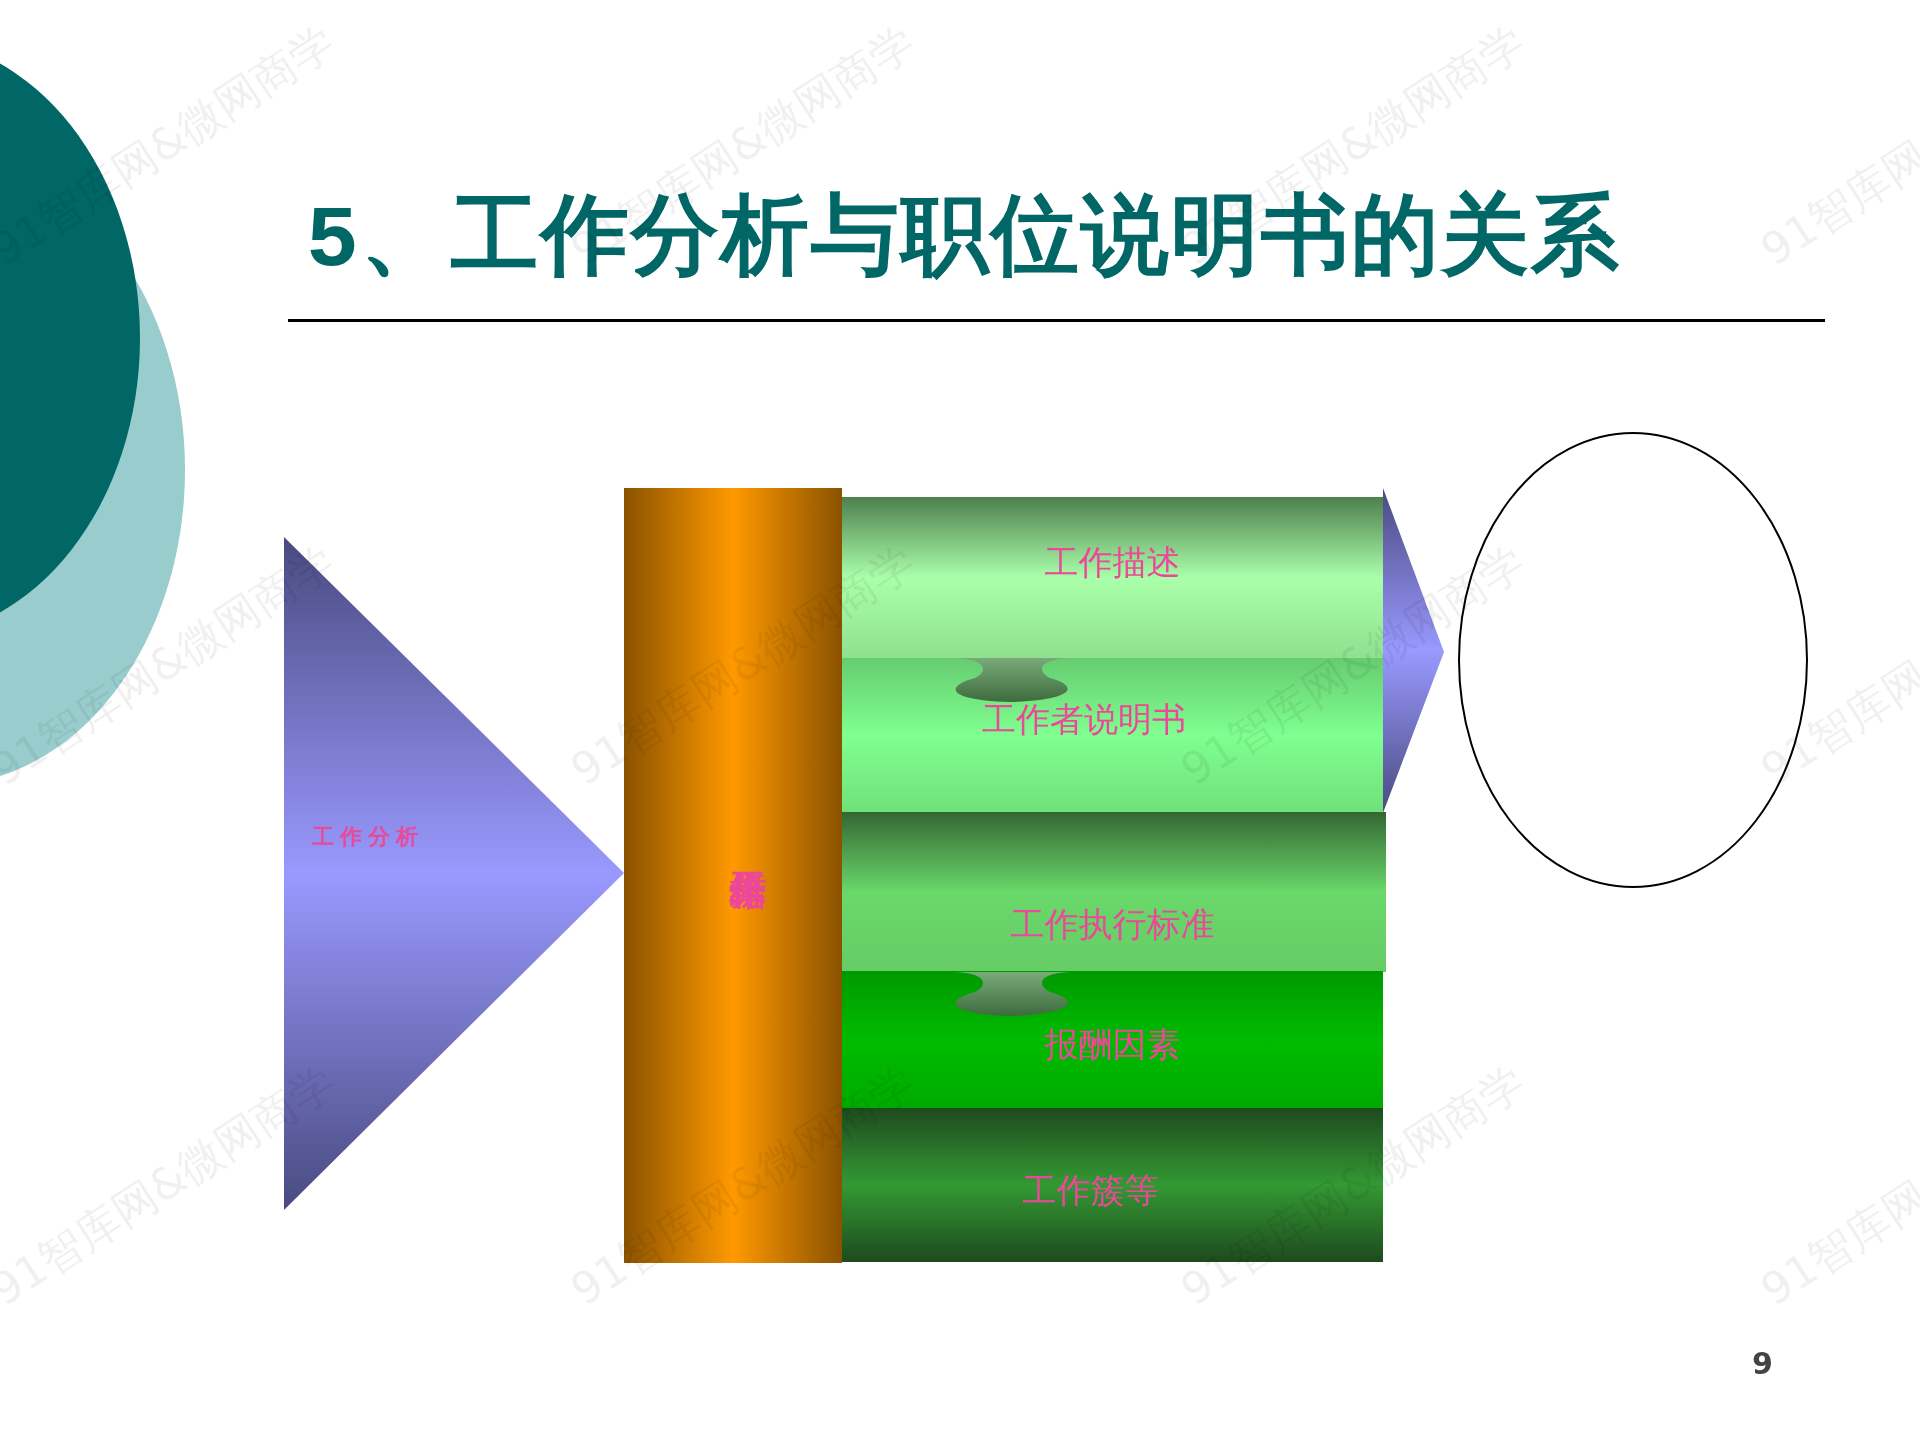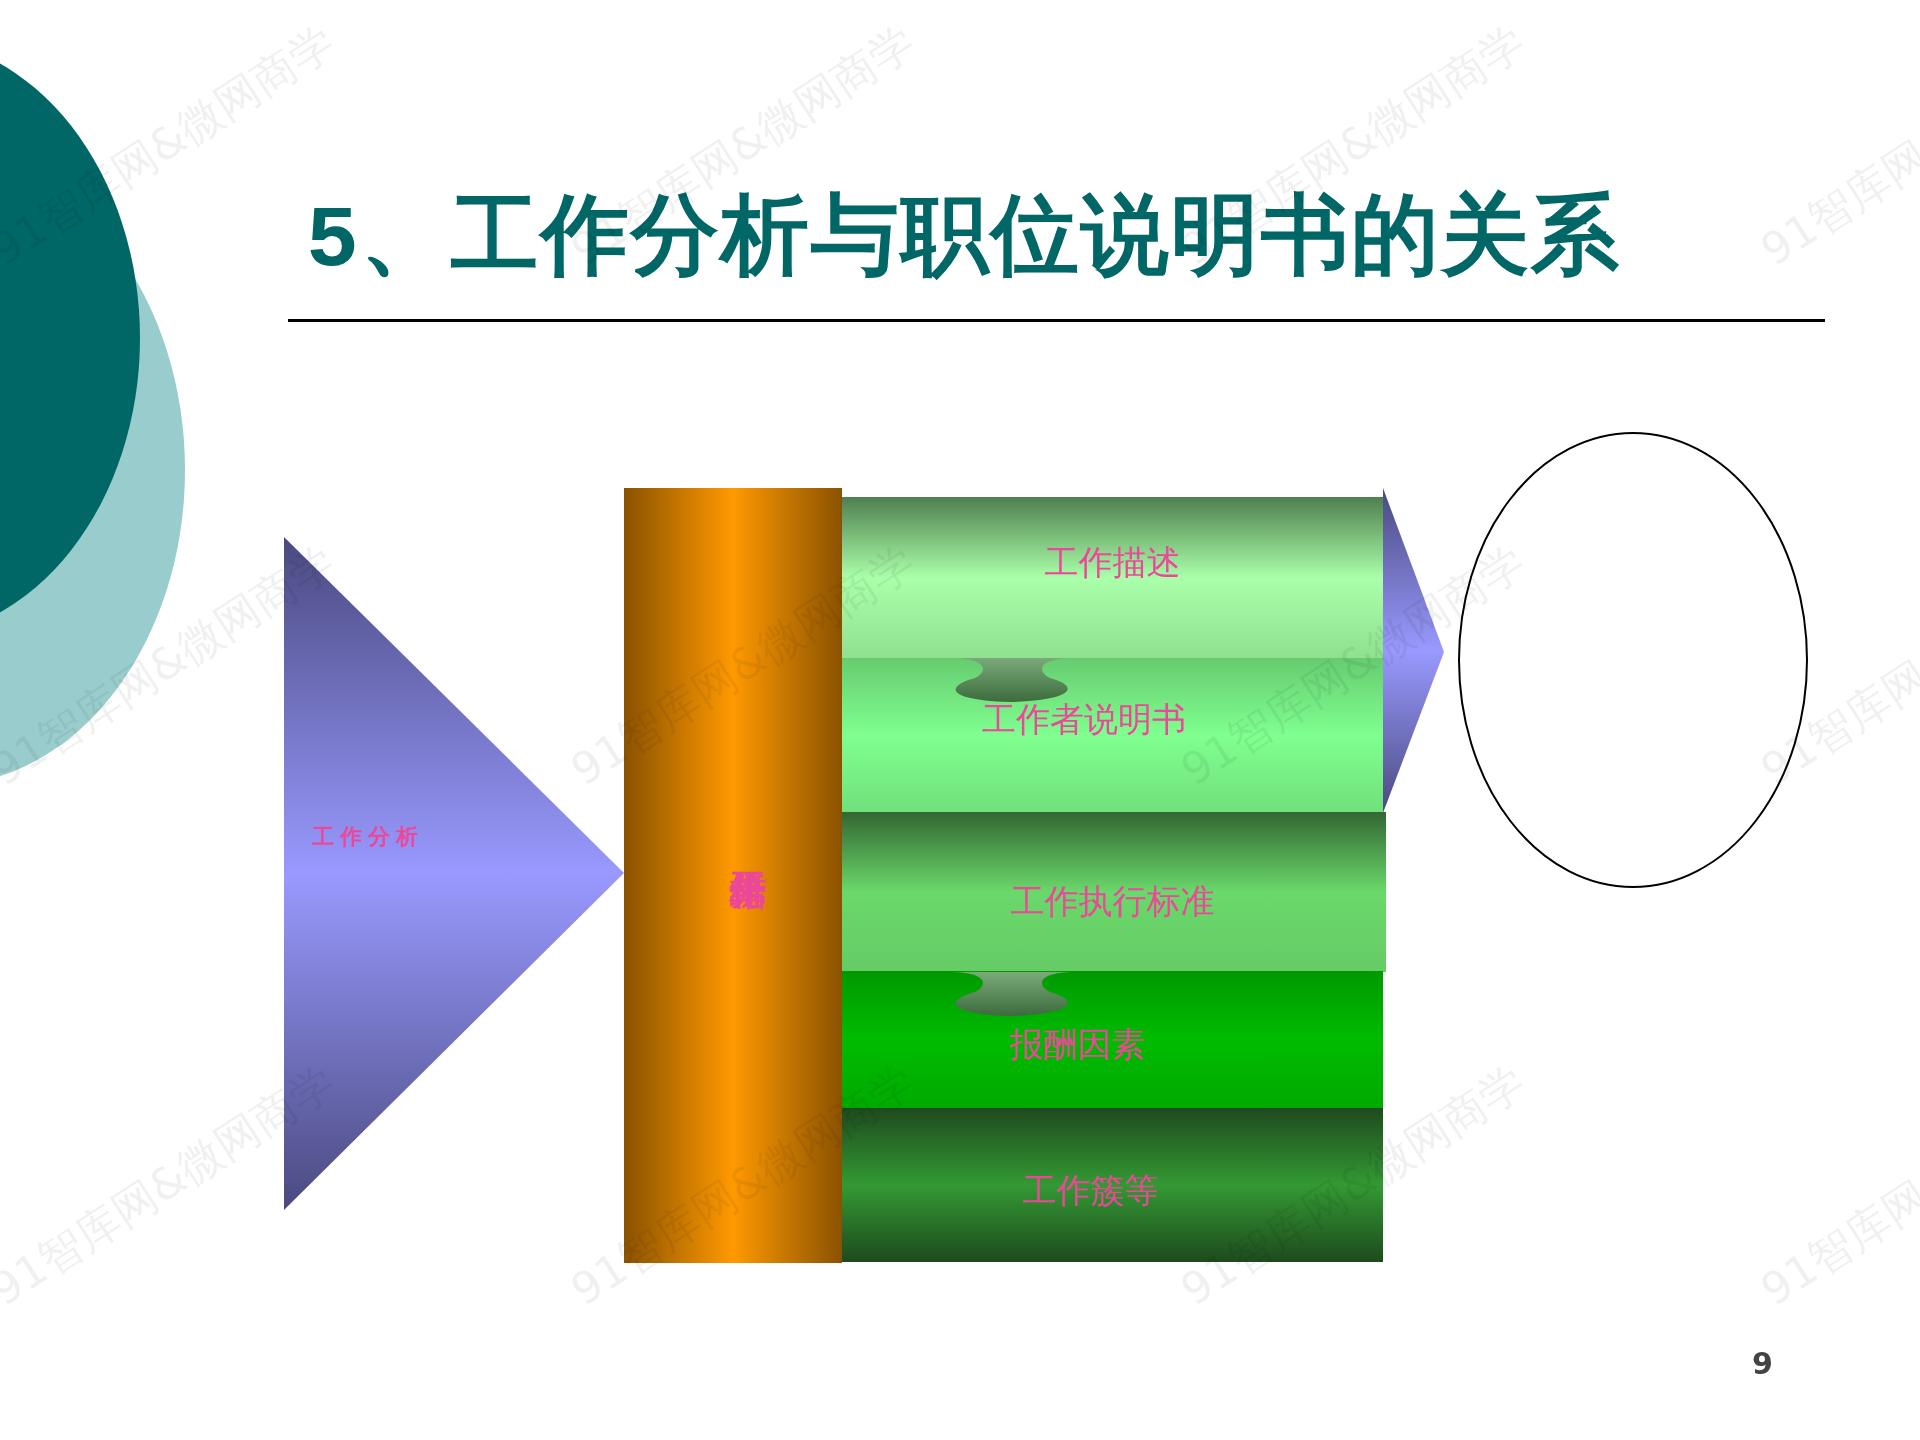--- a/index.html
+++ b/index.html
@@ -84,22 +84,22 @@
 
   <ellipse cx="1633" cy="660" rx="174" ry="227" fill="#ffffff" stroke="#000" stroke-width="2"></ellipse>
 </svg>
 
 <div class="abs lbl" style="left:312px; top:822px; font-size:22px; font-weight:bold; letter-spacing:6px;">工作分析</div>
 
 <div class="abs lbl vert" style="left:722px; top:842px;">工作分析结果</div>
 
 <div class="abs lbl" style="left:842px; width:541px; top:540px;">工作描述</div>
 <div class="abs lbl" style="left:842px; width:484px; top:697px;">工作者说明书</div>
-<div class="abs lbl" style="left:842px; width:541px; top:879px;">工作执行标准</div>
-<div class="abs lbl" style="left:848px; width:459px; top:1022px;">报酬因素</div>
+<div class="abs lbl" style="left:842px; width:541px; top:902px;">工作执行标准</div>
+<div class="abs lbl" style="left:883px; width:459px; top:1022px;">报酬因素</div>
 <div class="abs lbl" style="left:820px; width:541px; top:1168px;">工作簇等</div>
 
 <div class="abs pagenum">9</div>
 
 <div class="abs wm" style="left:-20px; top:230px;">91智库网&amp;微网商学</div>
 <div class="abs wm" style="left:560px; top:230px;">91智库网&amp;微网商学</div>
 <div class="abs wm" style="left:1170px; top:230px;">91智库网&amp;微网商学</div>
 <div class="abs wm" style="left:1750px; top:230px;">91智库网&amp;微网商学</div>
 <div class="abs wm" style="left:-20px; top:750px;">91智库网&amp;微网商学</div>
 <div class="abs wm" style="left:560px; top:750px;">91智库网&amp;微网商学</div>

